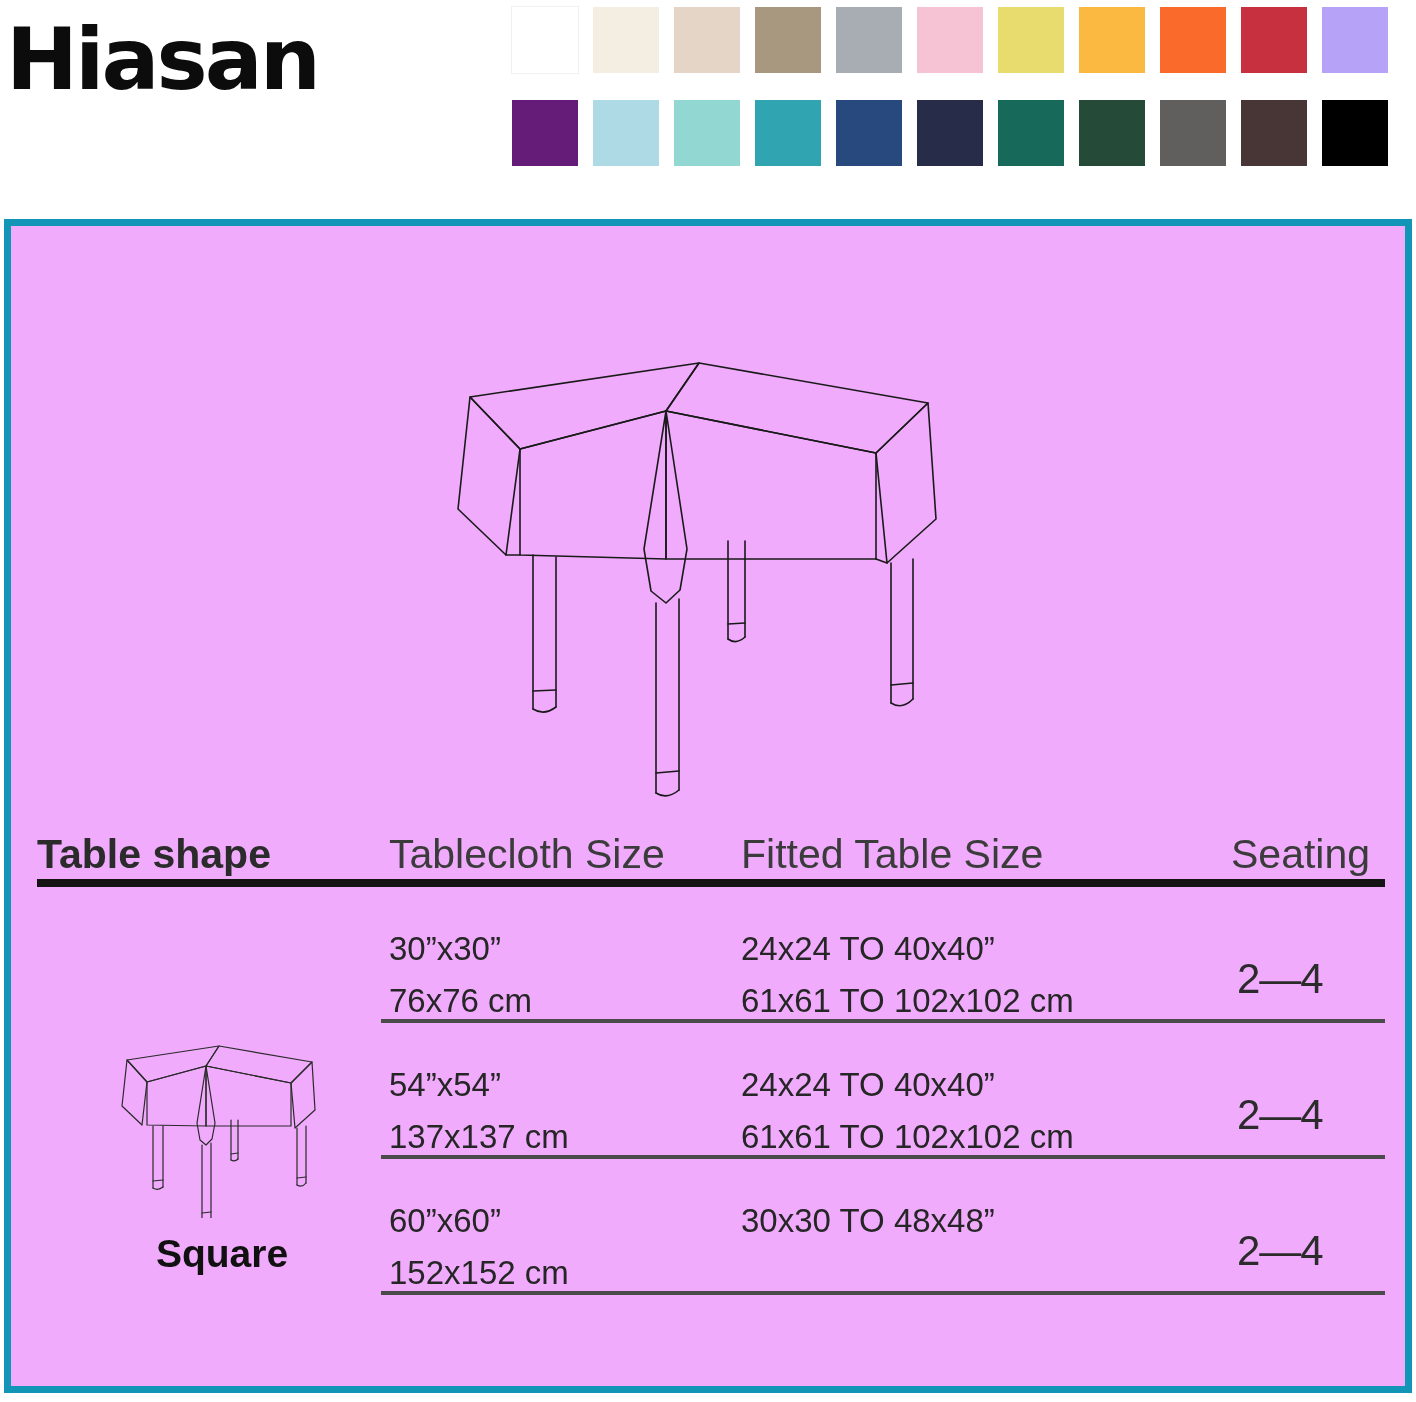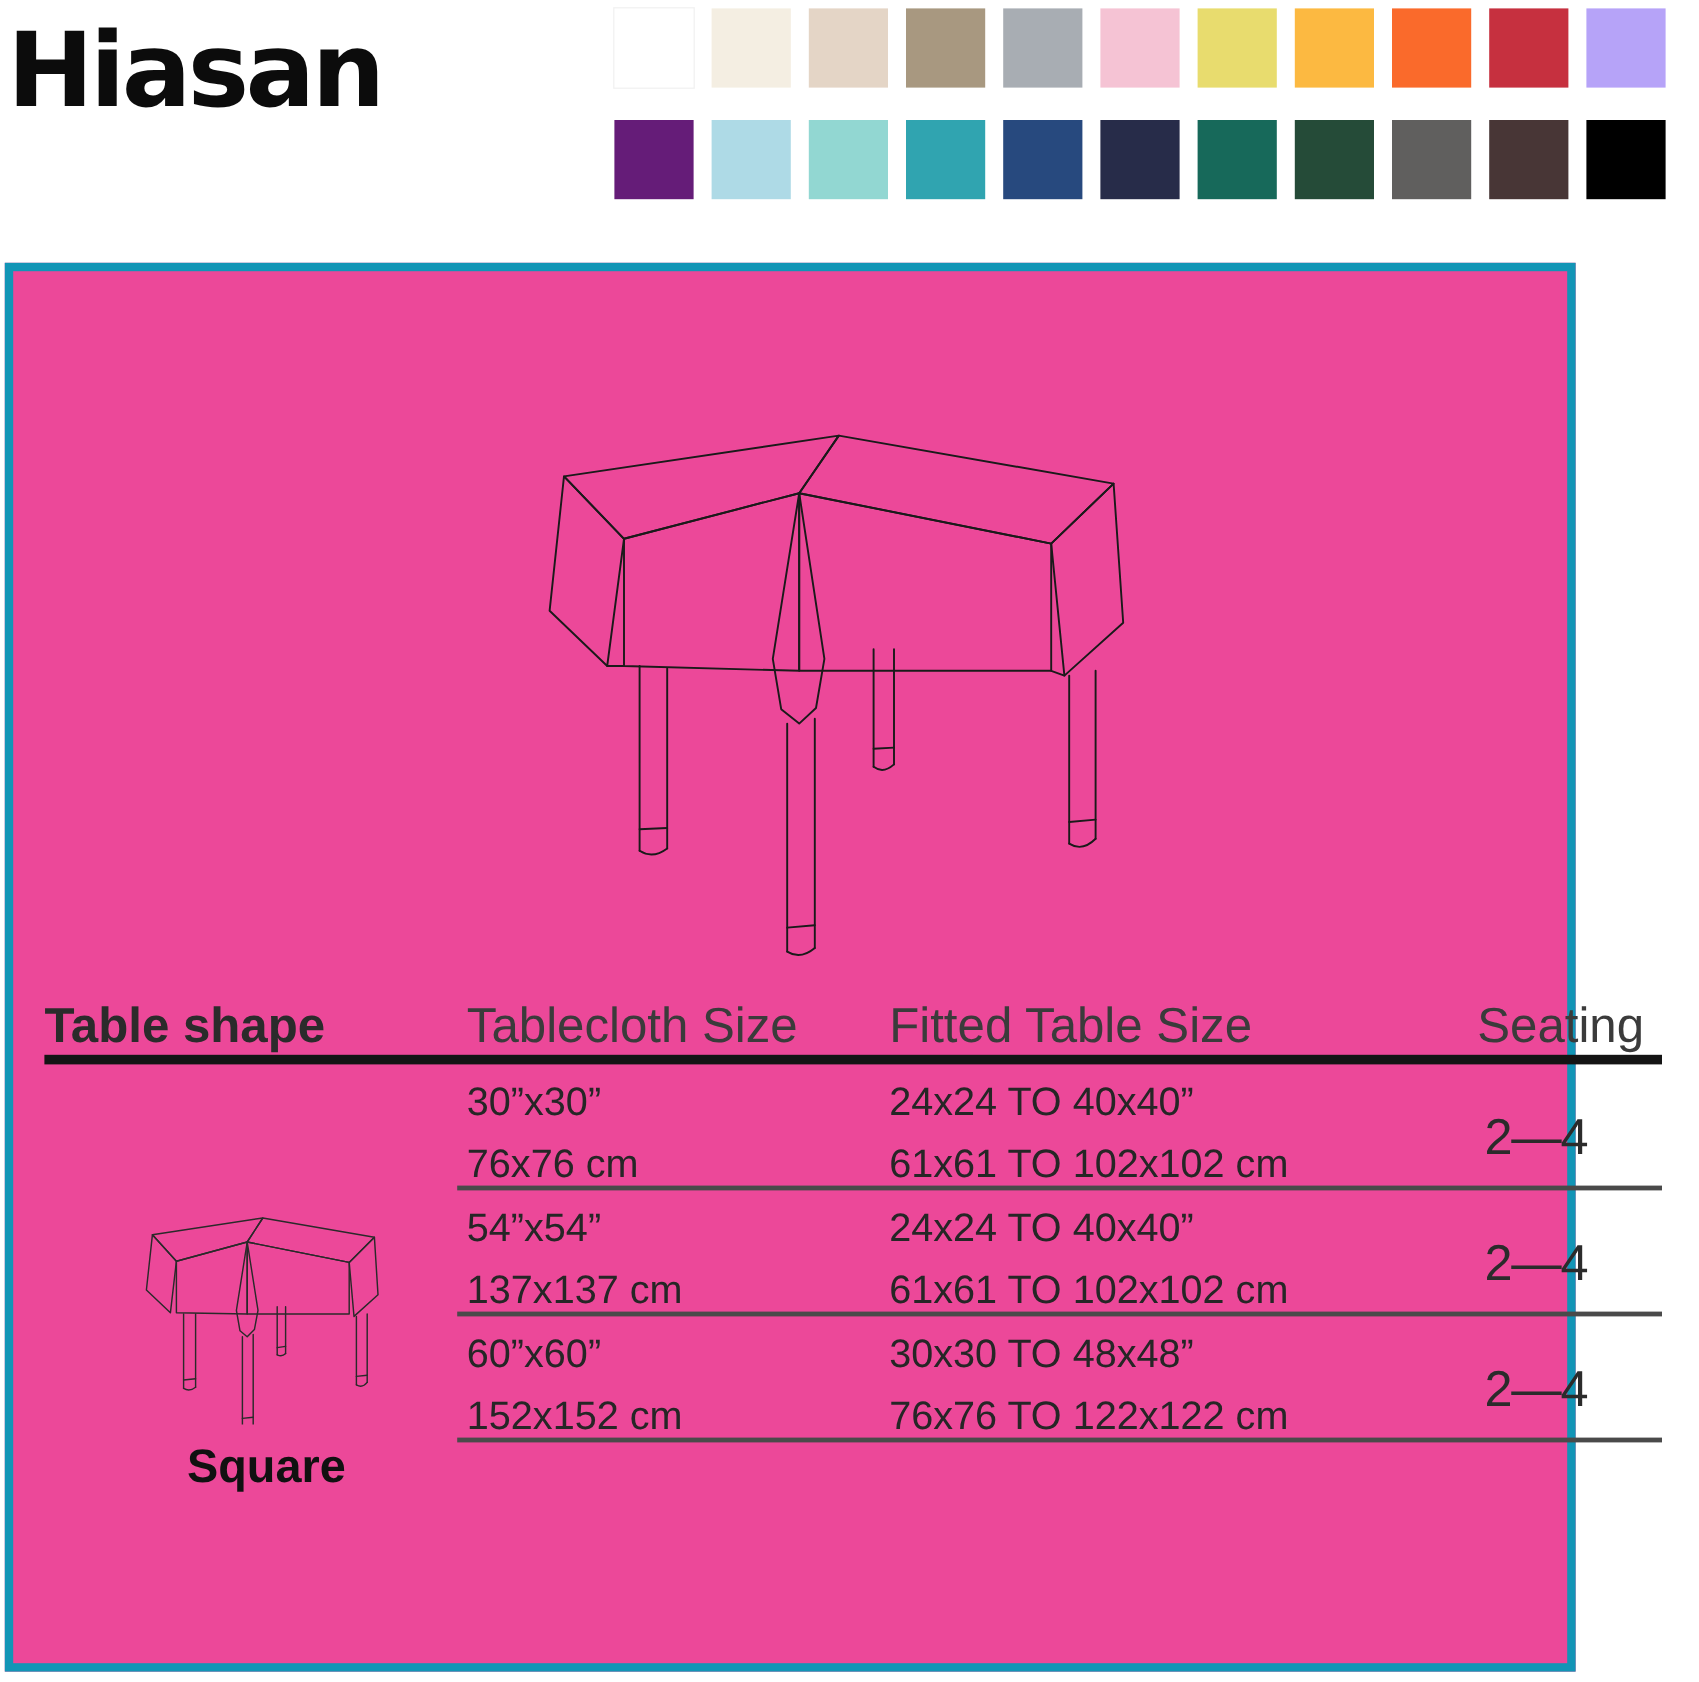--- a/index.html
+++ b/index.html
@@ -61,24 +61,24 @@
     width: 66px;
     height: 66px;
     flex: 0 0 66px;
   }
 
   
   #info-panel {
     position: absolute;
     left: 4px;
     top: 219px;
-    width: 1309px;
+    width: 1408px;
     height: 1174px;
     border: 7px solid #1295b6;
-    background: #ec4899;
+    background: #f0abfc;
   }
 
   
   #hero-illustration {
     position: absolute;
     left: 412px;
     top: 115px;
     width: 560px;
     height: 460px;
   }
@@ -117,20 +117,21 @@
   }
 
   .table-body {
     position: relative;
     width: 1348px;
   }
 
   .trow {
     position: relative;
     height: 105px;
+    margin-top: 31px;
   }
   .row-divider {
     position: absolute;
     left: 344px;
     right: 0;
     bottom: 0;
     height: 4px;
     background: #4a4a4a;
   }
   .trow.last .row-divider {
@@ -306,21 +307,20 @@
             <div class="cell cloth-cm">137x137 cm</div>
             <div class="cell fitted-in">24x24 TO 40x40”</div>
             <div class="cell fitted-cm">61x61 TO 102x102 cm</div>
             <div class="cell seating">2—4</div>
             <div class="row-divider"></div>
           </div>
           <div class="trow">
             <div class="cell cloth-in">60”x60”</div>
             <div class="cell cloth-cm">152x152 cm</div>
             <div class="cell fitted-in">30x30 TO 48x48”</div>
-            <div class="cell fitted-cm">76x76 TO 122x122 cm</div>
             <div class="cell seating">2—4</div>
             <div class="row-divider"></div>
           </div>
         </div>
     </div>
 
   </div>
 </div>
 
 </body></html>

